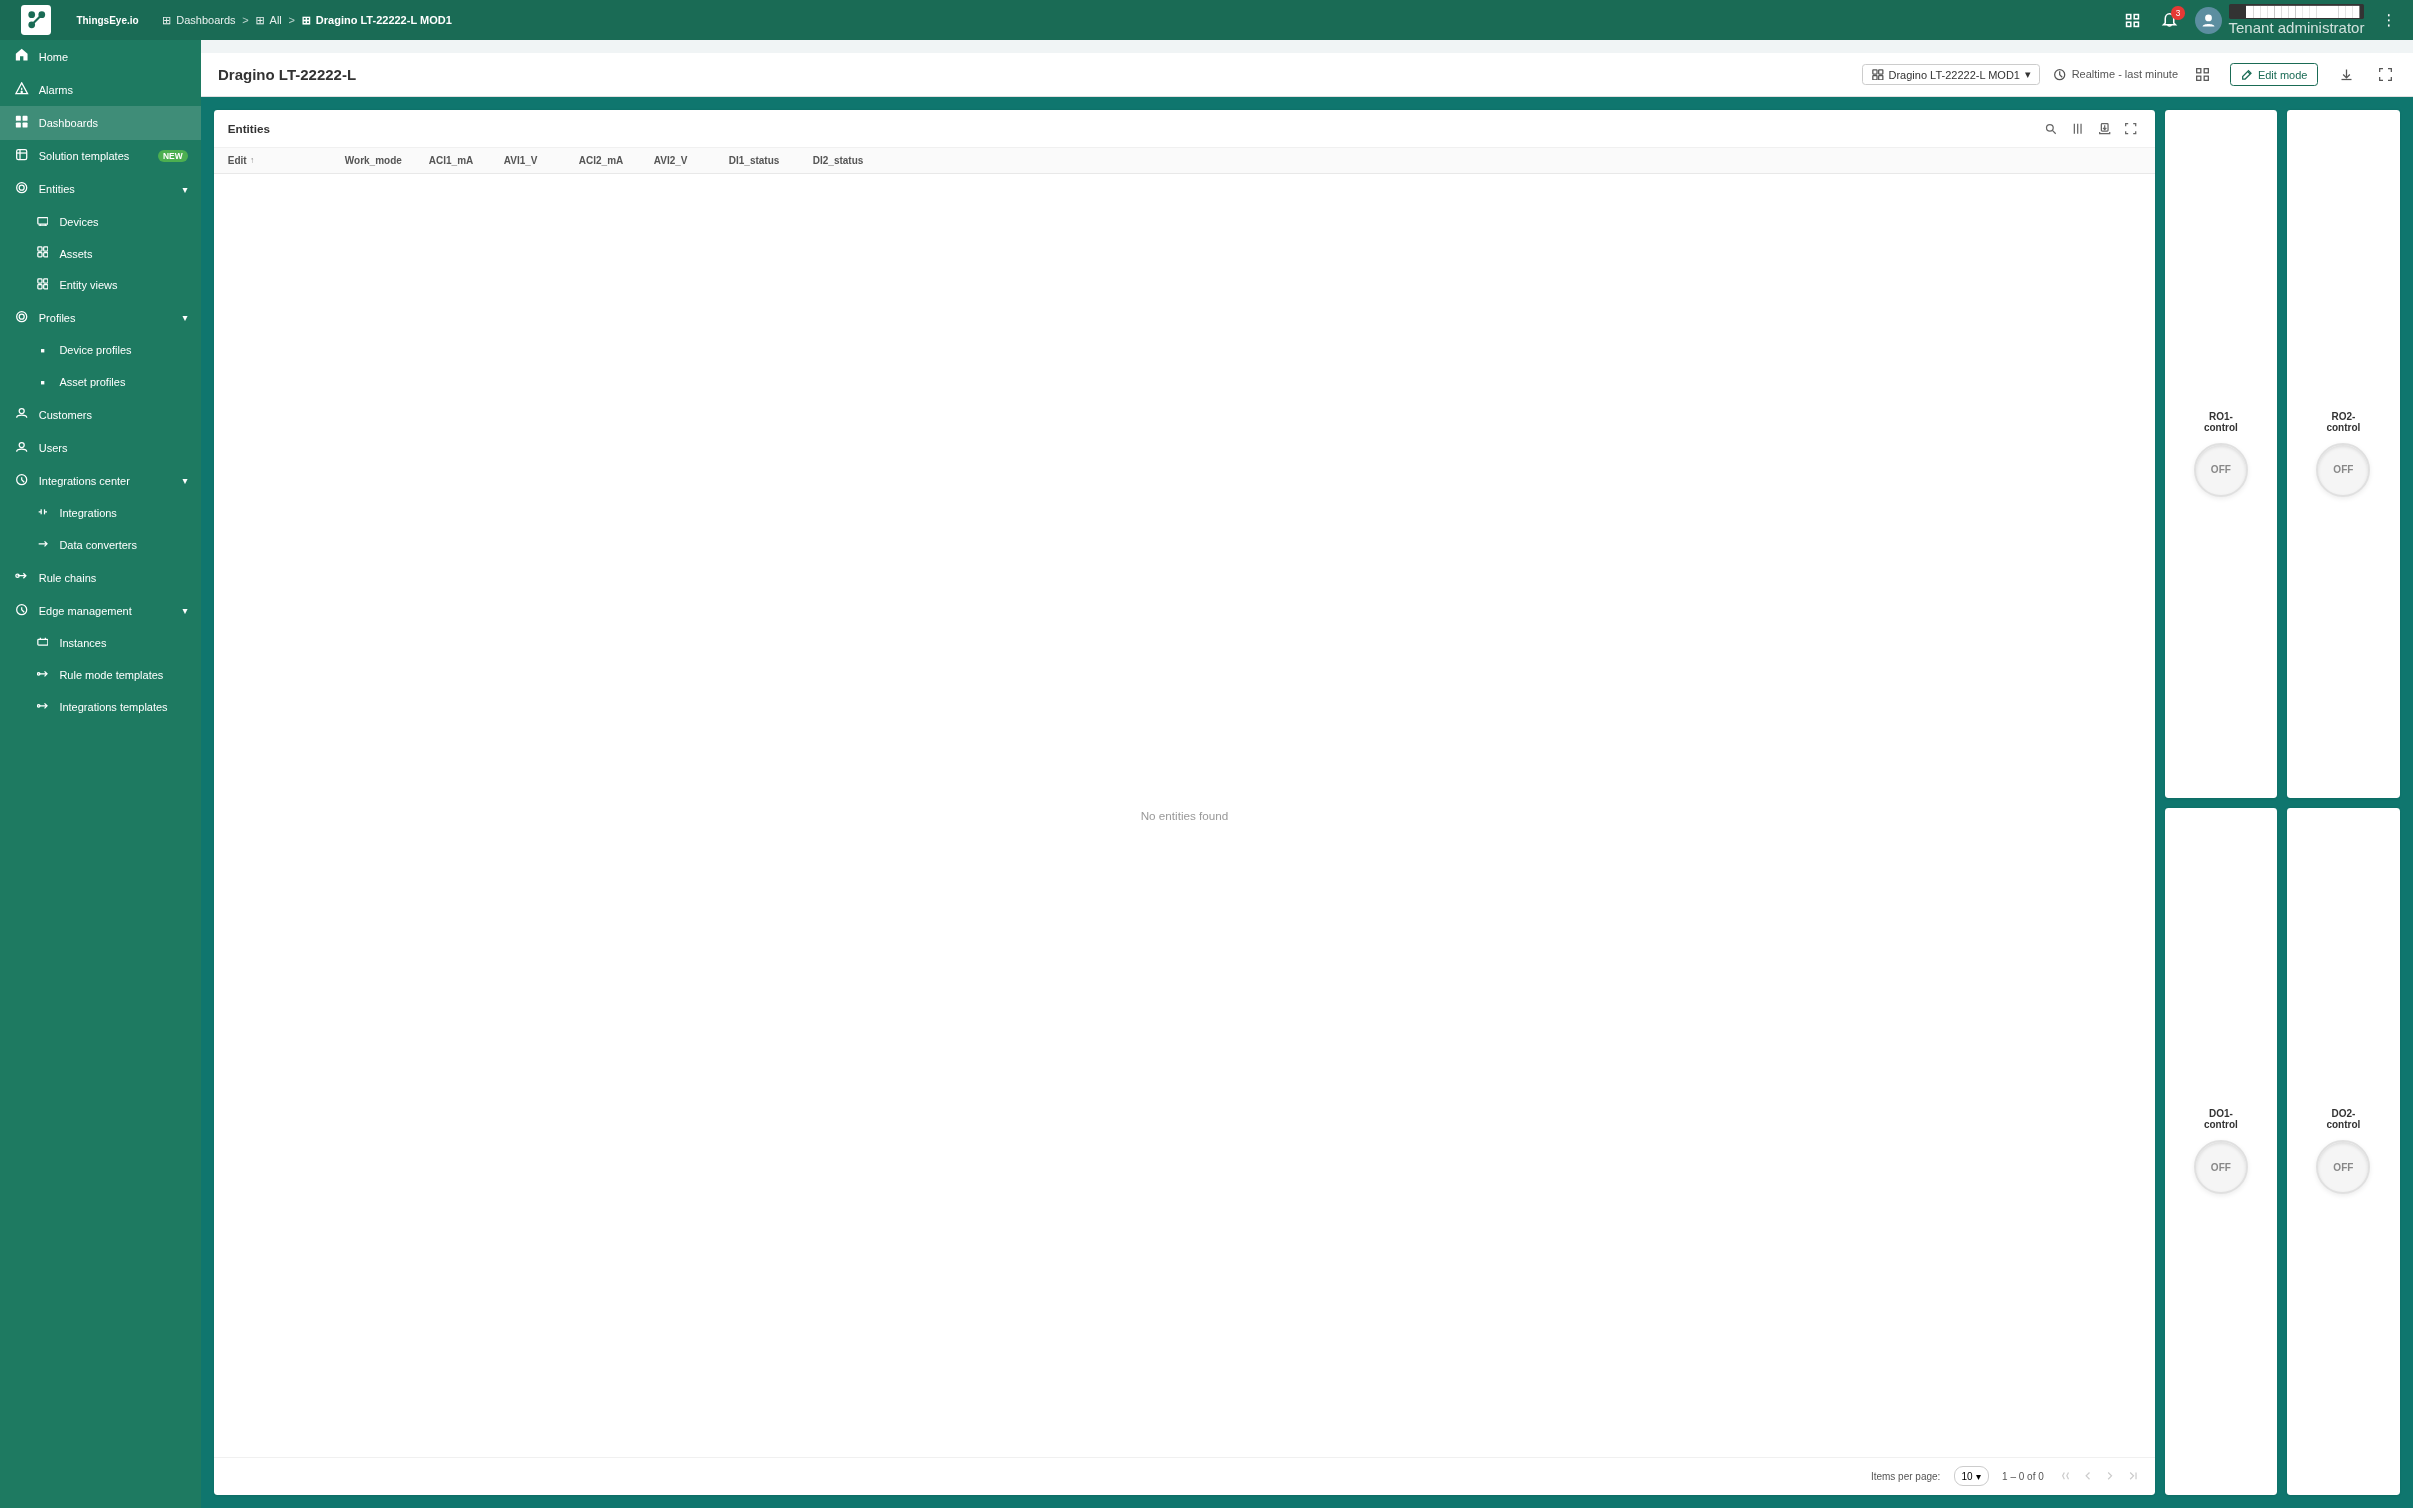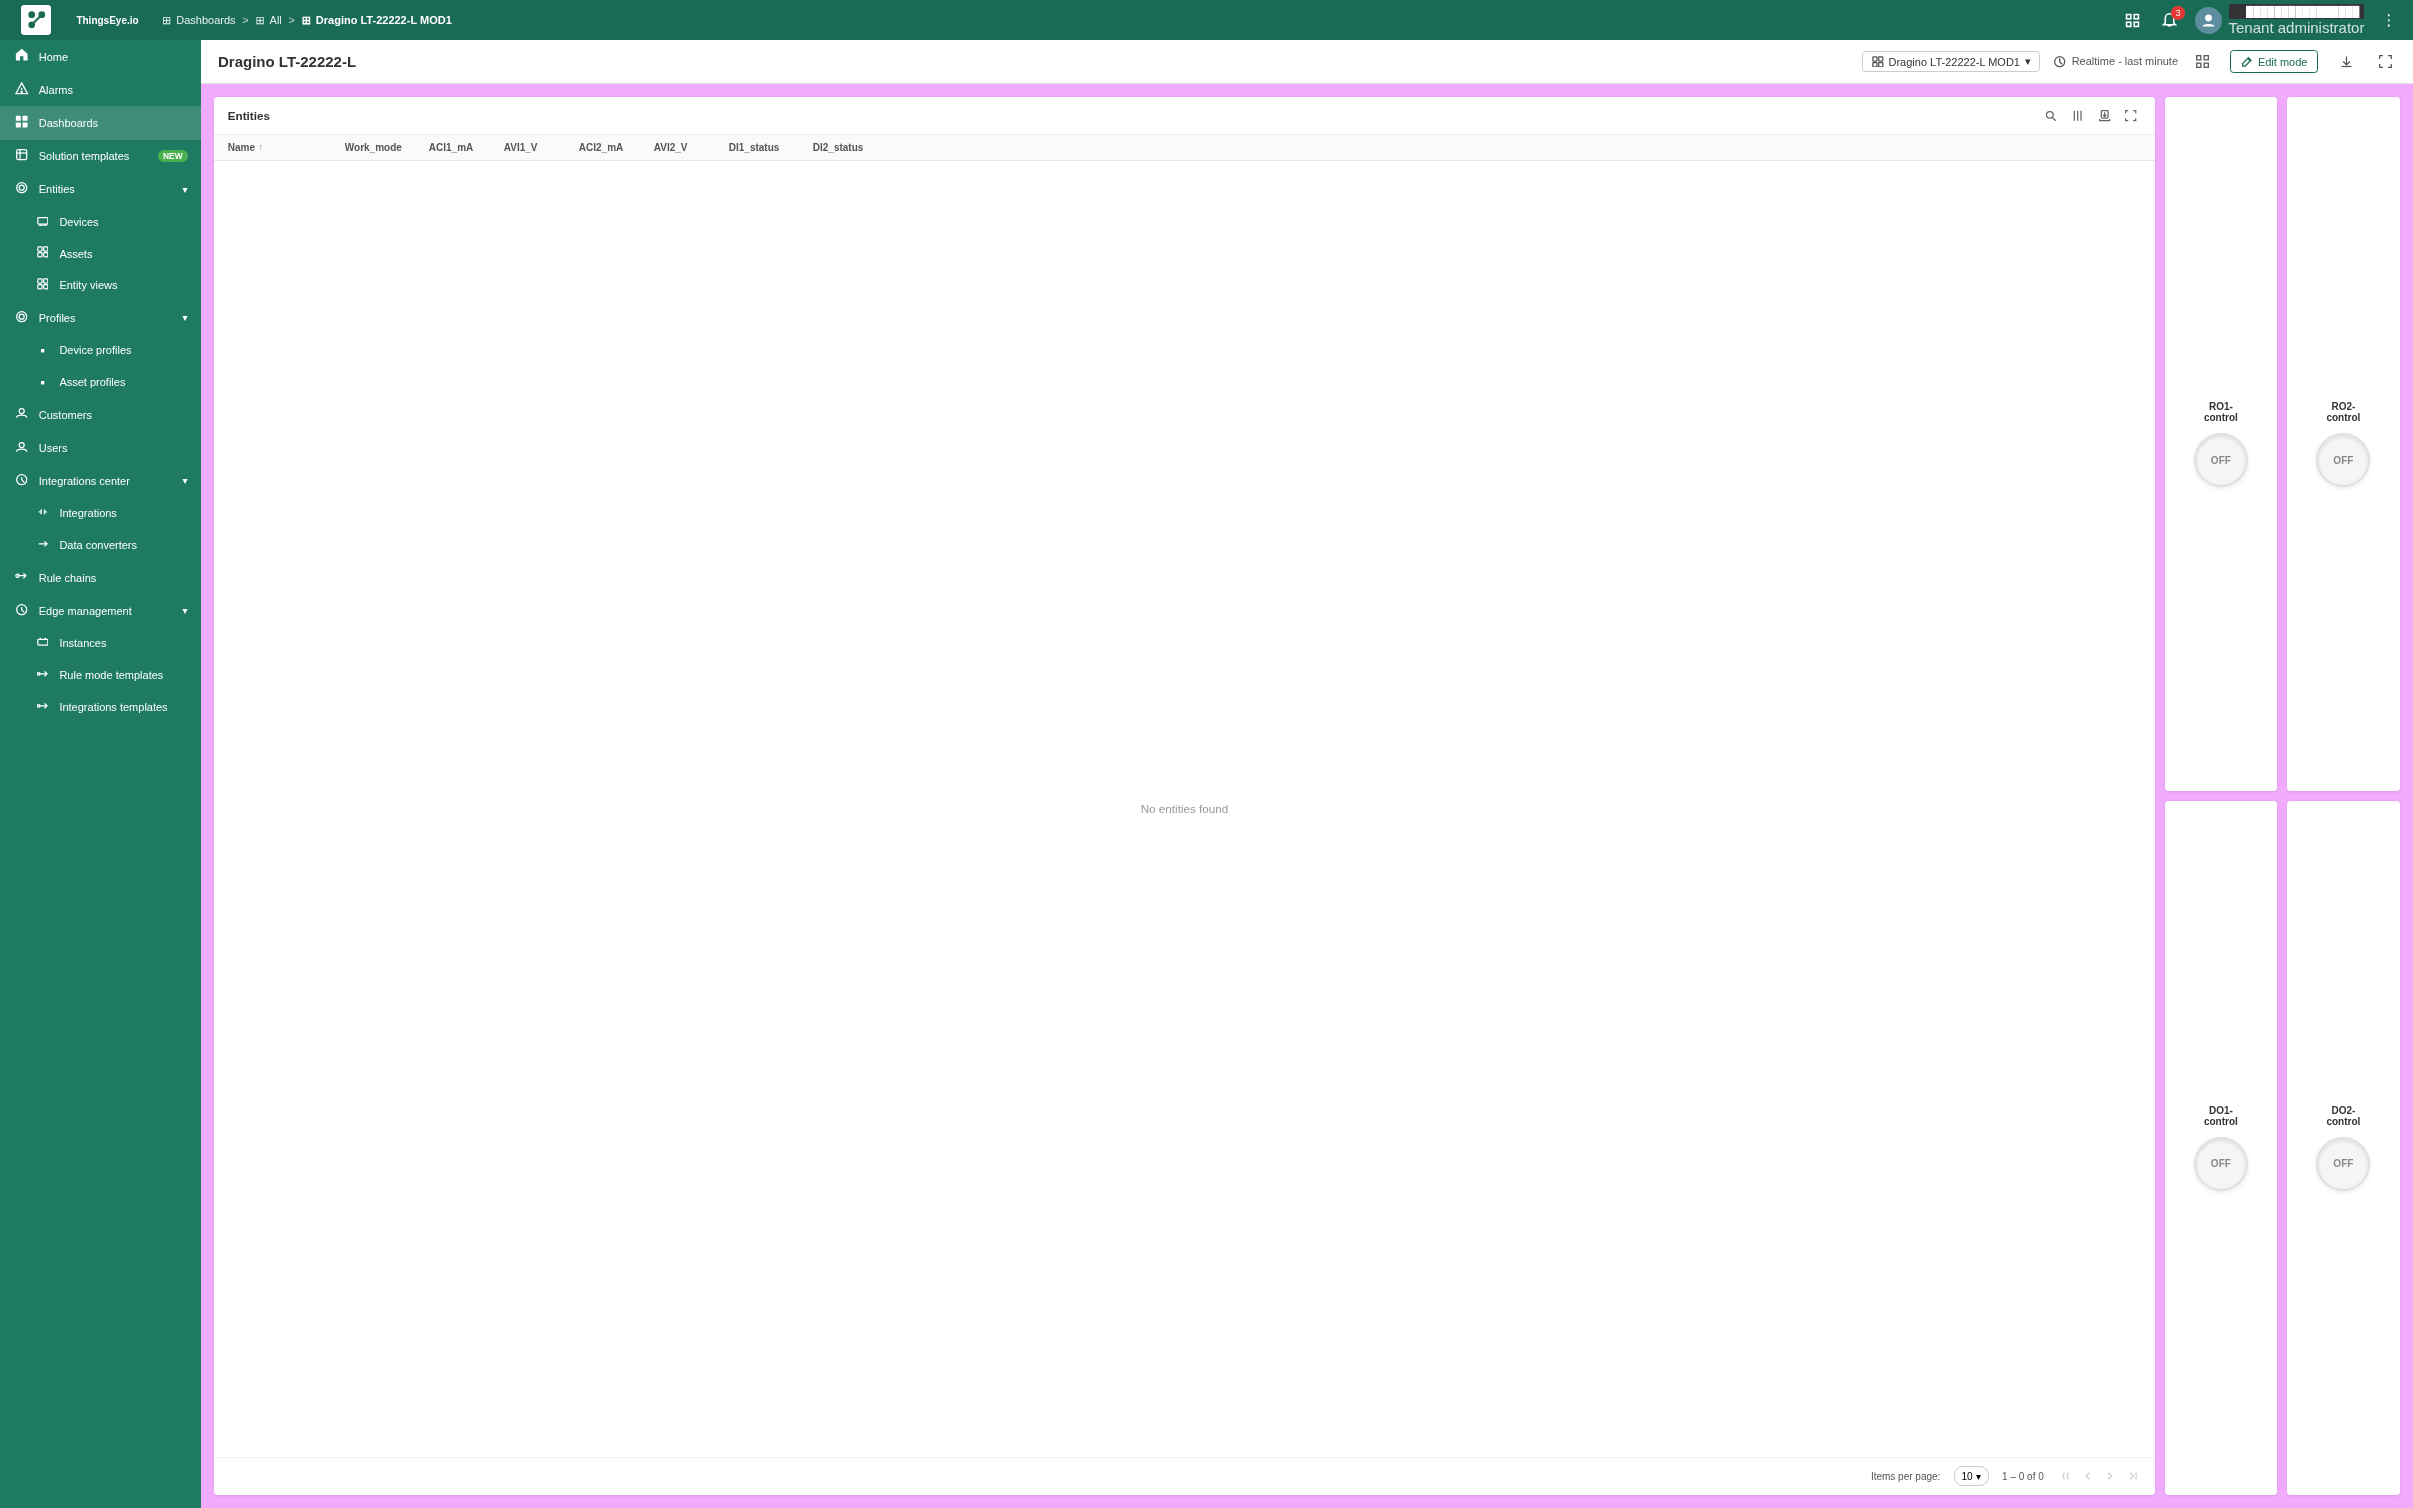--- a/index.html
+++ b/index.html
@@ -137,21 +137,22 @@
       font-weight: 600;
     }
     .sidebar-expand { font-size: 10px; margin-left: auto; }
 
     
     .main-content {
       flex: 1;
       display: flex;
       flex-direction: column;
       overflow: hidden;
-      background: #f0abfc;
+      background: #0f766e;
+      margin-top: 13px;
     }
 
     
     .dash-header {
       background: white;
       display: flex;
       align-items: center;
       padding: 0 17px;
       height: 44px;
       border-bottom: 0.8px solid #e0e0e0;
@@ -726,21 +727,21 @@
           </button>
           <button class="widget-action-btn">
             <svg width="13.4" height="13.4" viewBox="0 0 16 16" fill="none" stroke="#666" stroke-width="1.5">
                 <path d="M2 5 L2 2 L5 2 M11 2 L14 2 L14 5 M14 11 L14 14 L11 14 M5 14 L2 14 L2 11"></path>
               </svg>
           </button>
         </div>
 
         <div class="widget-table-header">
           <div class="col-header">
-            <span>Name</span>
+            <span>Edit</span>
             <span class="sort-icon">↑</span>
           </div>
           <div class="col-header">
             <span>Work_mode</span>
           </div>
           <div class="col-header">
             <span>ACI1_mA</span>
           </div>
           <div class="col-header">
             <span>AVI1_V</span>

